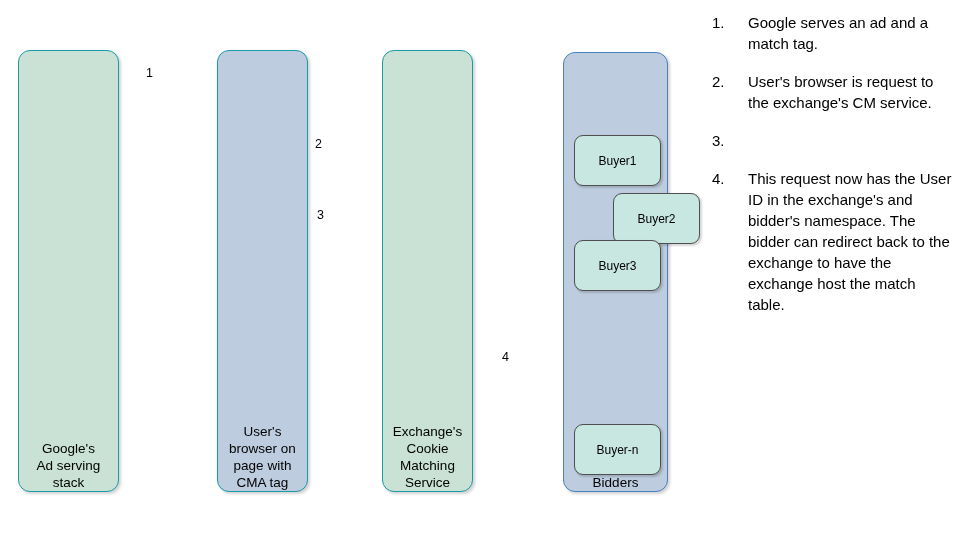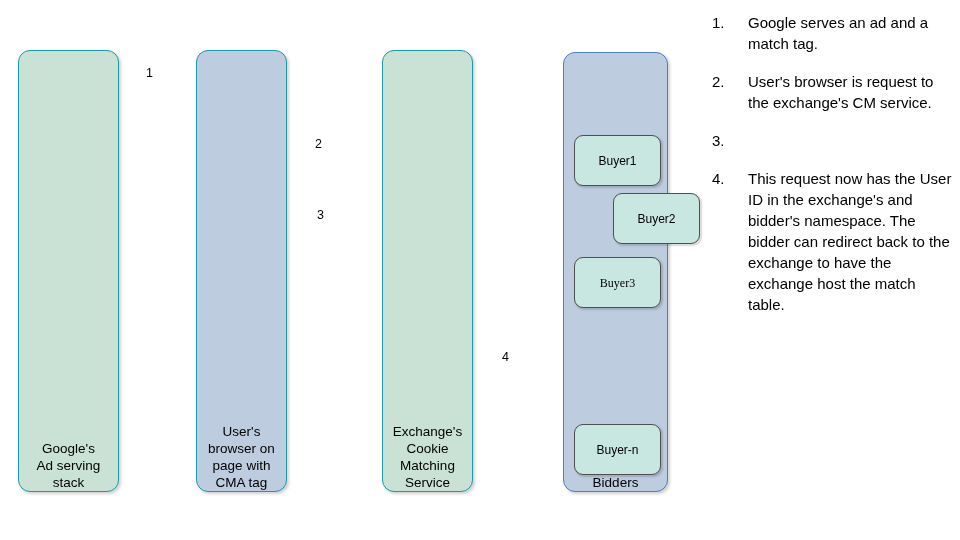--- a/index.html
+++ b/index.html
@@ -147,21 +147,21 @@
   <div class="arrow-num" style="left:315px;top:137px;">2</div>
   <div class="arrow-num" style="left:317px;top:208px;">3</div>
   <div class="arrow-num" style="left:502px;top:350px;">4</div>
 
   <div class="proc-box green" style="left:18px;top:50px;width:101px;height:442px;">
     <div class="proc-label">Google's
 Ad serving
 stack</div>
   </div>
 
-  <div class="proc-box blue" style="left:196px;top:50px;width:91px;height:442px;">
+  <div class="proc-box blue" style="left:217px;top:50px;width:91px;height:442px;">
     <div class="proc-label">User's
 browser on
 page with
 CMA tag</div>
   </div>
 
   <div class="proc-box green" style="left:382px;top:50px;width:91px;height:442px;">
     <div class="proc-label">Exchange's
 Cookie
 Matching
@@ -172,21 +172,21 @@
     <div class="proc-label">Exchange's
 Bidders</div>
   </div>
 
   <div class="buyer-box" style="left:574px;top:135px;">
     <div class="buyer-label">Buyer1</div>
   </div>
   <div class="buyer-box" style="left:574px;top:193px;margin-left:39px;">
     <div class="buyer-label">Buyer2</div>
   </div>
-  <div class="buyer-box" style="left:574px;top:257px;font-family:Liberation Serif, serif;">
+  <div class="buyer-box" style="left:574px;top:240px;">
     <div class="buyer-label">Buyer3</div>
   </div>
   <div class="buyer-box" style="left:574px;top:385px;margin-top:39px;">
     <div class="buyer-label">Buyer-n</div>
   </div>
 
   <div id="steps-list">
 
     <div class="step-row">
       <div class="step-num">1.</div>

